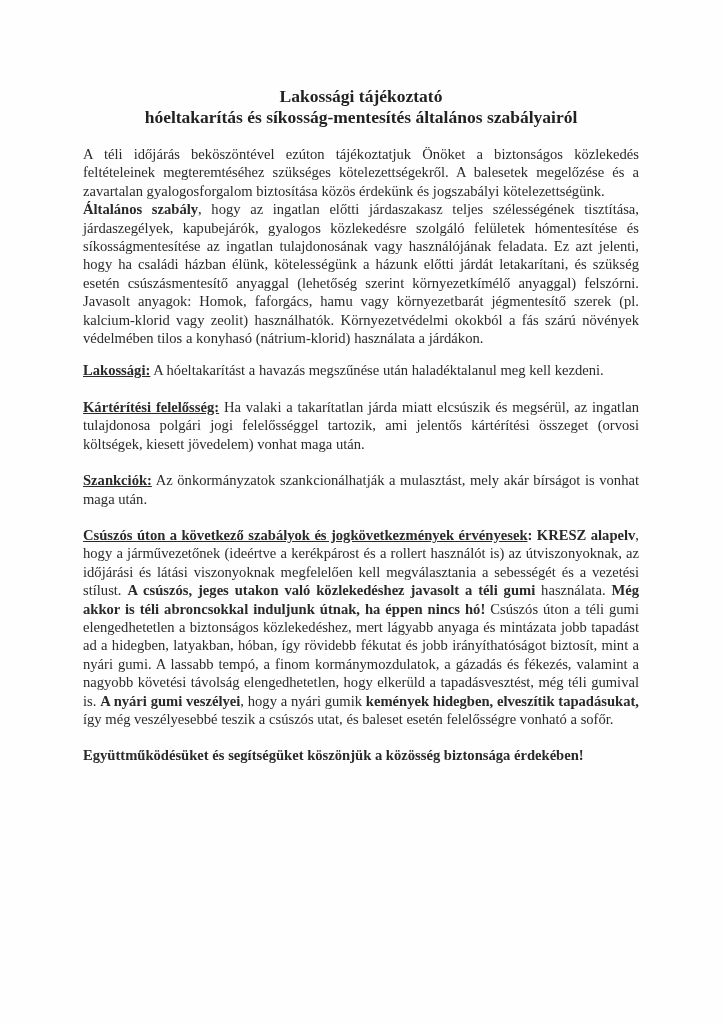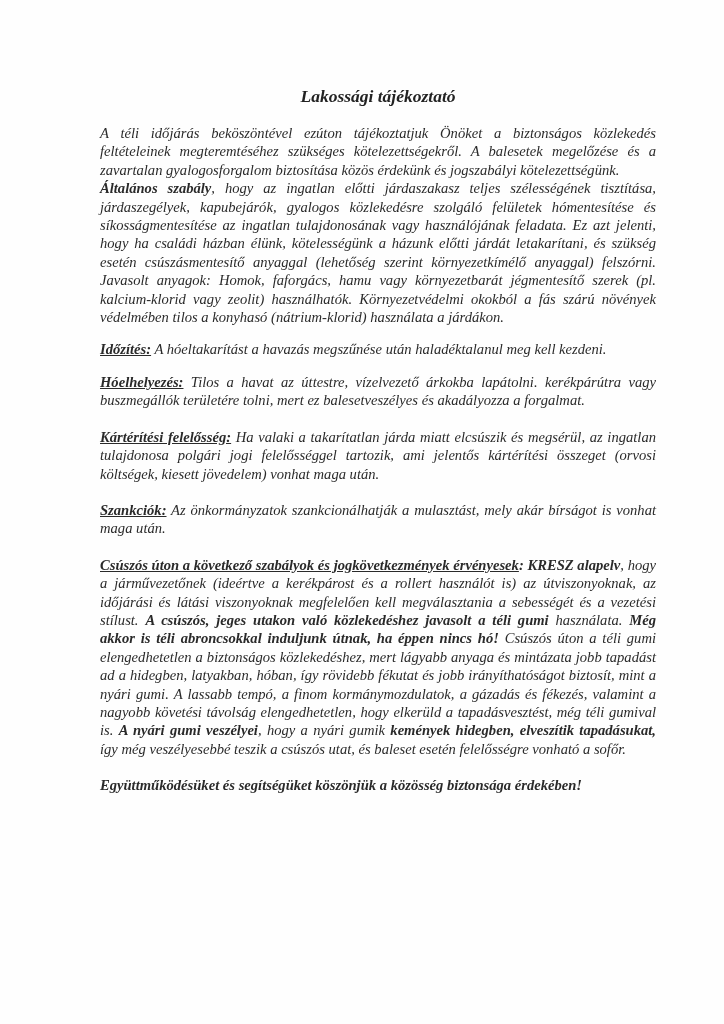--- a/index.html
+++ b/index.html
@@ -1,49 +1,49 @@
 <!DOCTYPE html>
 <html><head>
 <meta charset="utf-8">
 <style>
   html, body { margin: 0; padding: 0; background: #ffffff; }
   body { width: 724px; height: 1024px; overflow: hidden; position: relative;
          font-family: "Liberation Serif", "DejaVu Serif", serif; color: #2a2a2a; }
   .page { position: absolute; left: 0; top: 0; width: 724px; height: 1024px; background: #fefefe; }
-  .content { position: absolute; left: 100px; top: 86px; width: 556px; font-size: 14.6px; line-height: 18.4px; font-style: italic; }
+  .content { position: absolute; left: 83px; top: 86px; width: 556px; font-size: 14.6px; line-height: 18.4px; }
   .title { text-align: center; font-weight: bold; font-size: 17.5px; line-height: 21px; color: #222; margin: 0 0 17px 0; }
   .title div { white-space: nowrap; }
   p { margin: 0; text-align: justify; }
   .gap-l { margin-top: 18px; }
   .gap-m { margin-top: 14px; }
   .u { text-decoration: underline; font-weight: bold; }
   b { font-weight: bold; }
   .heading { font-weight: bold; text-decoration: underline; }
   .closing { font-weight: bold; }
   .sign { font-weight: bold; text-align: right; padding-right: 33px; margin-top: 4px; }
 </style>
 </head>
 <body>
 
 <div class="page">
   <div class="content">
 
     <div class="title">
       <div>Lakossági tájékoztató</div>
+      <div>hóeltakarítás és síkosság-mentesítés általános szabályairól</div>
     </div>
 
     <p>A téli időjárás beköszöntével ezúton tájékoztatjuk Önöket a biztonságos közlekedés feltételeinek megteremtéséhez szükséges kötelezettségekről. A balesetek megelőzése és a zavartalan gyalogosforgalom biztosítása közös érdekünk és jogszabályi kötelezettségünk.</p>
 
 
     <p><b>Általános szabály</b><span>, hogy az ingatlan előtti járdaszakasz teljes szélességének tisztítása, járdaszegélyek, kapubejárók, gyalogos közlekedésre szolgáló felületek hómentesítése és síkosságmentesítése az ingatlan tulajdonosának vagy használójának feladata. Ez azt jelenti, hogy ha családi házban élünk, kötelességünk a házunk előtti járdát letakarítani, és szükség esetén csúszásmentesítő anyaggal (lehetőség szerint környezetkímélő anyaggal) felszórni. Javasolt anyagok: Homok, faforgács, hamu vagy környezetbarát jégmentesítő szerek (pl. kalcium-klorid vagy zeolit) használhatók. Környezetvédelmi okokból a fás szárú növények védelmében tilos a konyhasó (nátrium-klorid) használata a járdákon.</span></p>
 
 
-    <p class="gap-m"><span class="u">Időzítés:</span><span> A hóeltakarítást a havazás megszűnése után haladéktalanul meg kell kezdeni.</span></p>
+    <p class="gap-m"><span class="u">Lakossági:</span><span> A hóeltakarítást a havazás megszűnése után haladéktalanul meg kell kezdeni.</span></p>
 
-    <p class="gap-m"><span class="u">Hóelhelyezés:</span><span> Tilos a havat az úttestre, vízelvezető árkokba lapátolni. kerékpárútra vagy buszmegállók területére tolni, mert ez balesetveszélyes és akadályozza a forgalmat.</span></p>
 
     <p class="gap-l"><span class="u">Kártérítési felelősség:</span><span> Ha valaki a takarítatlan járda miatt elcsúszik és megsérül, az ingatlan tulajdonosa polgári jogi felelősséggel tartozik, ami jelentős kártérítési összeget (orvosi költségek, kiesett jövedelem) vonhat maga után.</span></p>
 
     <p class="gap-l"><span class="u">Szankciók:</span><span> Az önkormányzatok szankcionálhatják a mulasztást, mely akár bírságot is vonhat maga után.</span></p>
 
     <p class="gap-l"><span class="u">Csúszós úton a következő szabályok és jogkövetkezmények érvényesek</span><b>:</b><b> KRESZ alapelv</b><span>, hogy a járművezetőnek (ideértve a kerékpárost és a rollert használót is) az útviszonyoknak, az időjárási és látási viszonyoknak megfelelően kell megválasztania a sebességét és a vezetési stílust. </span><b>A csúszós, jeges utakon való közlekedéshez javasolt a téli gumi</b><span> használata. </span><b>Még akkor is téli abroncsokkal induljunk útnak, ha éppen nincs hó!</b><span> Csúszós úton a téli gumi elengedhetetlen a biztonságos közlekedéshez, mert lágyabb anyaga és mintázata jobb tapadást ad a hidegben, latyakban, hóban, így rövidebb fékutat és jobb irányíthatóságot biztosít, mint a nyári gumi. A lassabb tempó, a finom kormánymozdulatok, a gázadás és fékezés, valamint a nagyobb követési távolság elengedhetetlen, hogy elkerüld a tapadásvesztést, még téli gumival is. </span><b>A nyári gumi veszélyei</b><span>, hogy a nyári gumik </span><b>kemények hidegben, elveszítik tapadásukat,</b><span> így még veszélyesebbé teszik a csúszós utat, és baleset esetén felelősségre vonható a sofőr.</span></p>
 
     <p class="gap-l closing">Együttműködésüket és segítségüket köszönjük a közösség biztonsága érdekében!</p>
 
 

